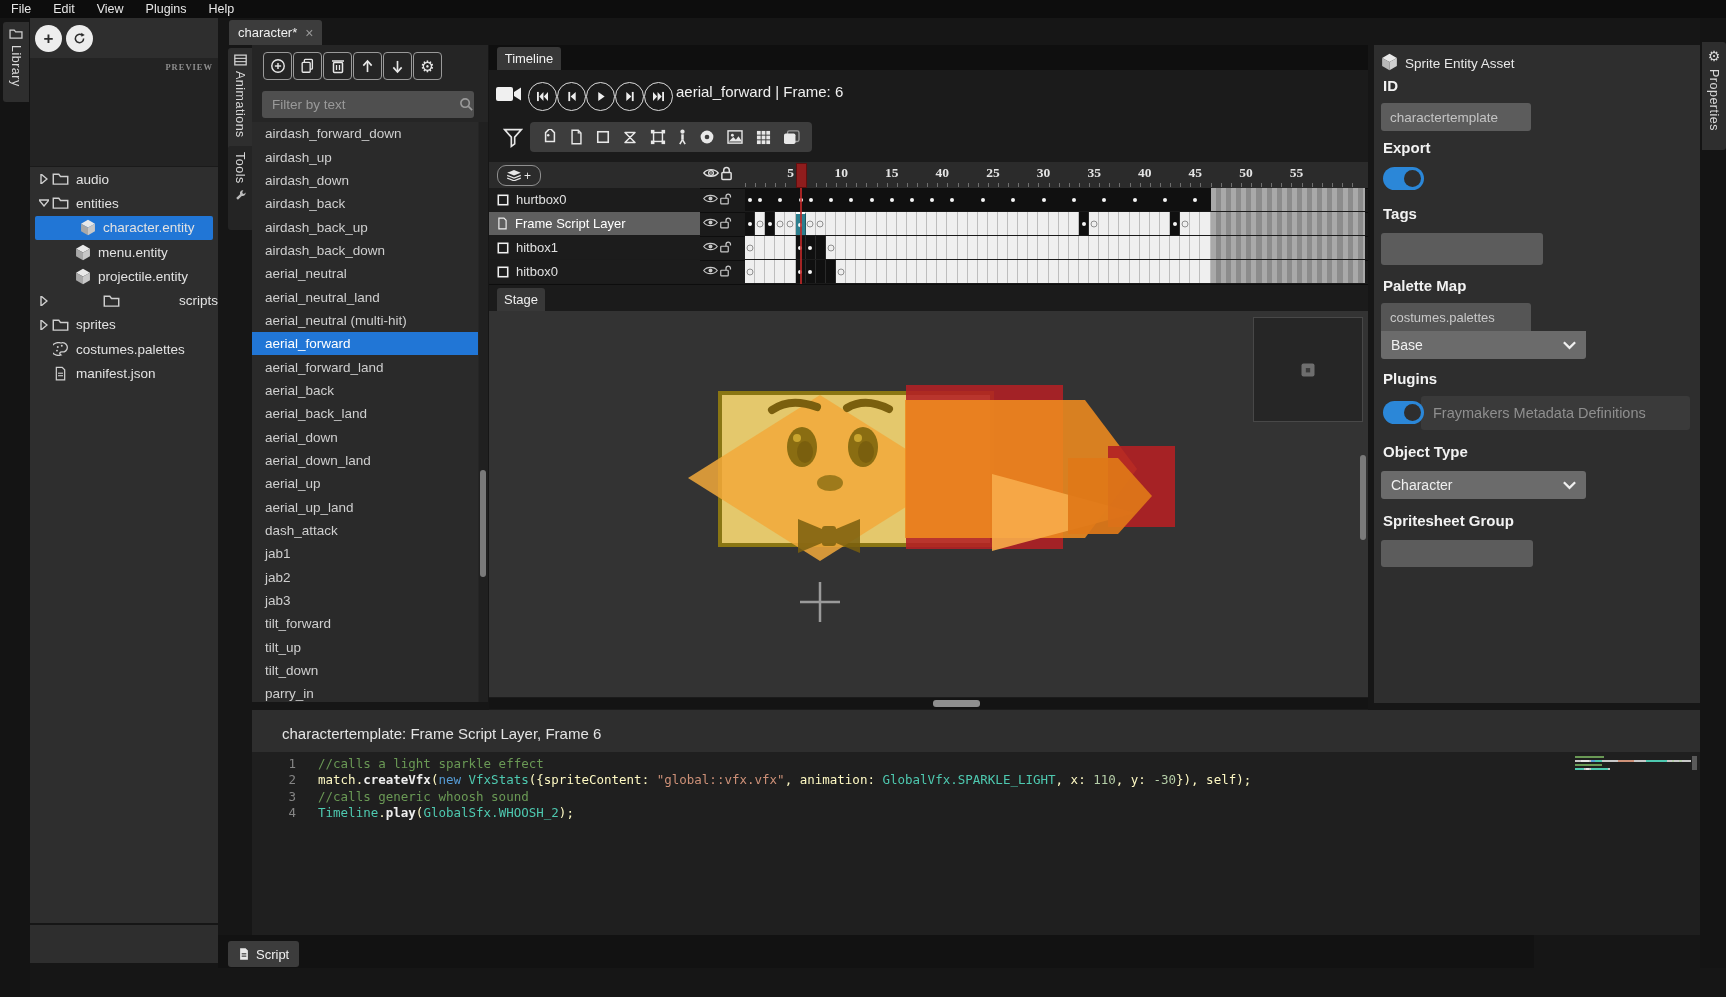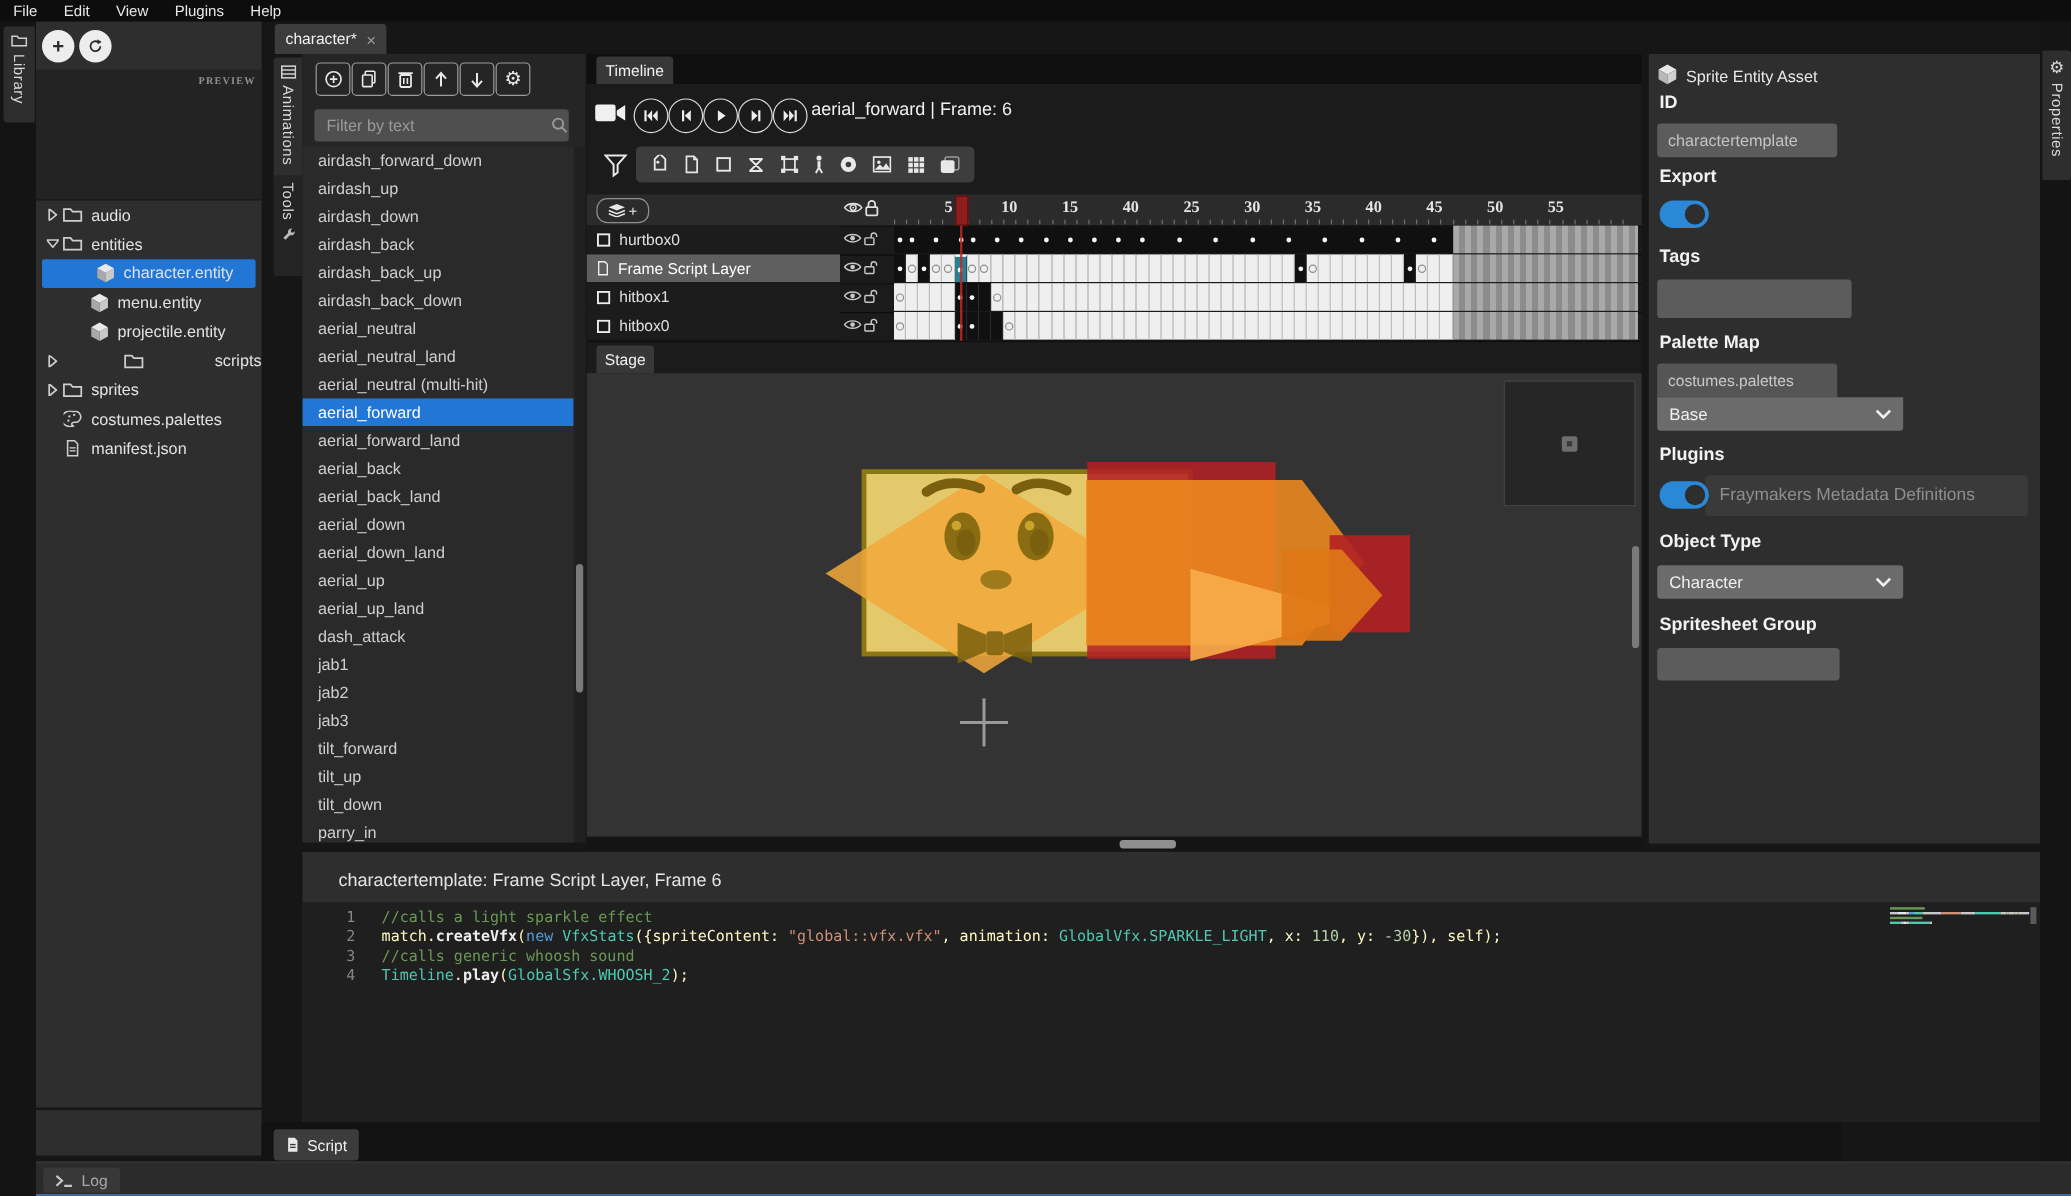--- a/index.html
+++ b/index.html
@@ -1036,25 +1036,14 @@
           <svg width="12" height="14" viewBox="0 0 14 18">
             <path d="M2 1.5h7l3 3v12H2z" fill="#e8e8e8"></path>
             <rect x="4" y="8" width="6" height="1.5" fill="#3c3c3c"></rect>
             <rect x="4" y="11" width="6" height="1.5" fill="#3c3c3c"></rect>
           </svg>
         </span>
       <span>Script</span>
     </div>
   </div>
 
-  <div id="logbar" class="abs">
-    <div id="log-chip">
-      <span>
-          <svg width="15" height="12" viewBox="0 0 16 13">
-            <polyline points="1,2 6,6.5 1,11" fill="none" stroke="#c8c8c8" stroke-width="2"></polyline>
-            <line x1="8" y1="11" x2="15" y2="11" stroke="#c8c8c8" stroke-width="2"></line>
-          </svg>
-        </span>
-      <span>Log</span>
-    </div>
-  </div>
 
 </div>
 
 </body></html>

